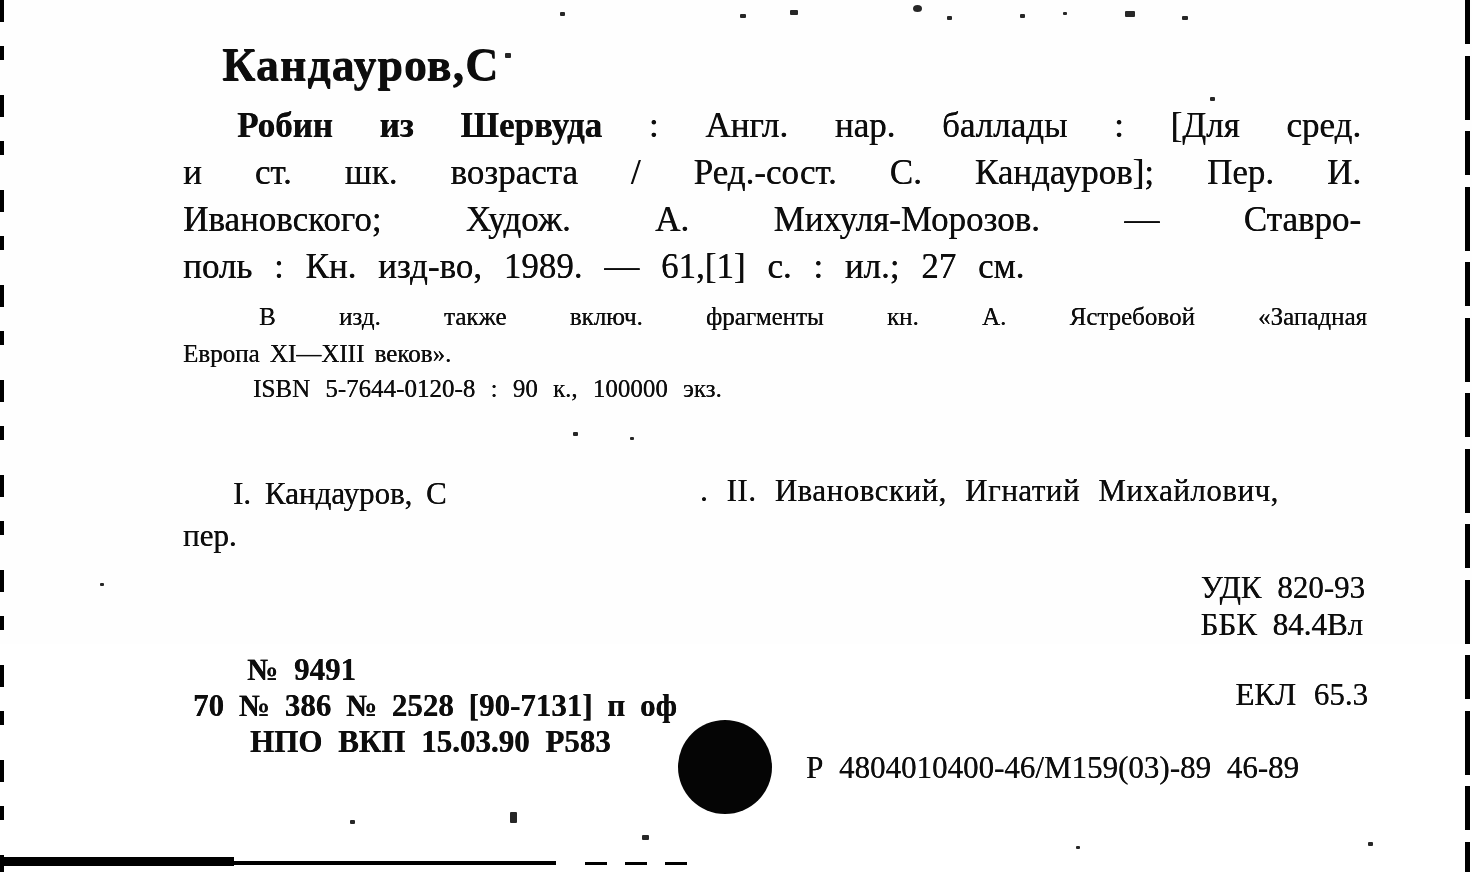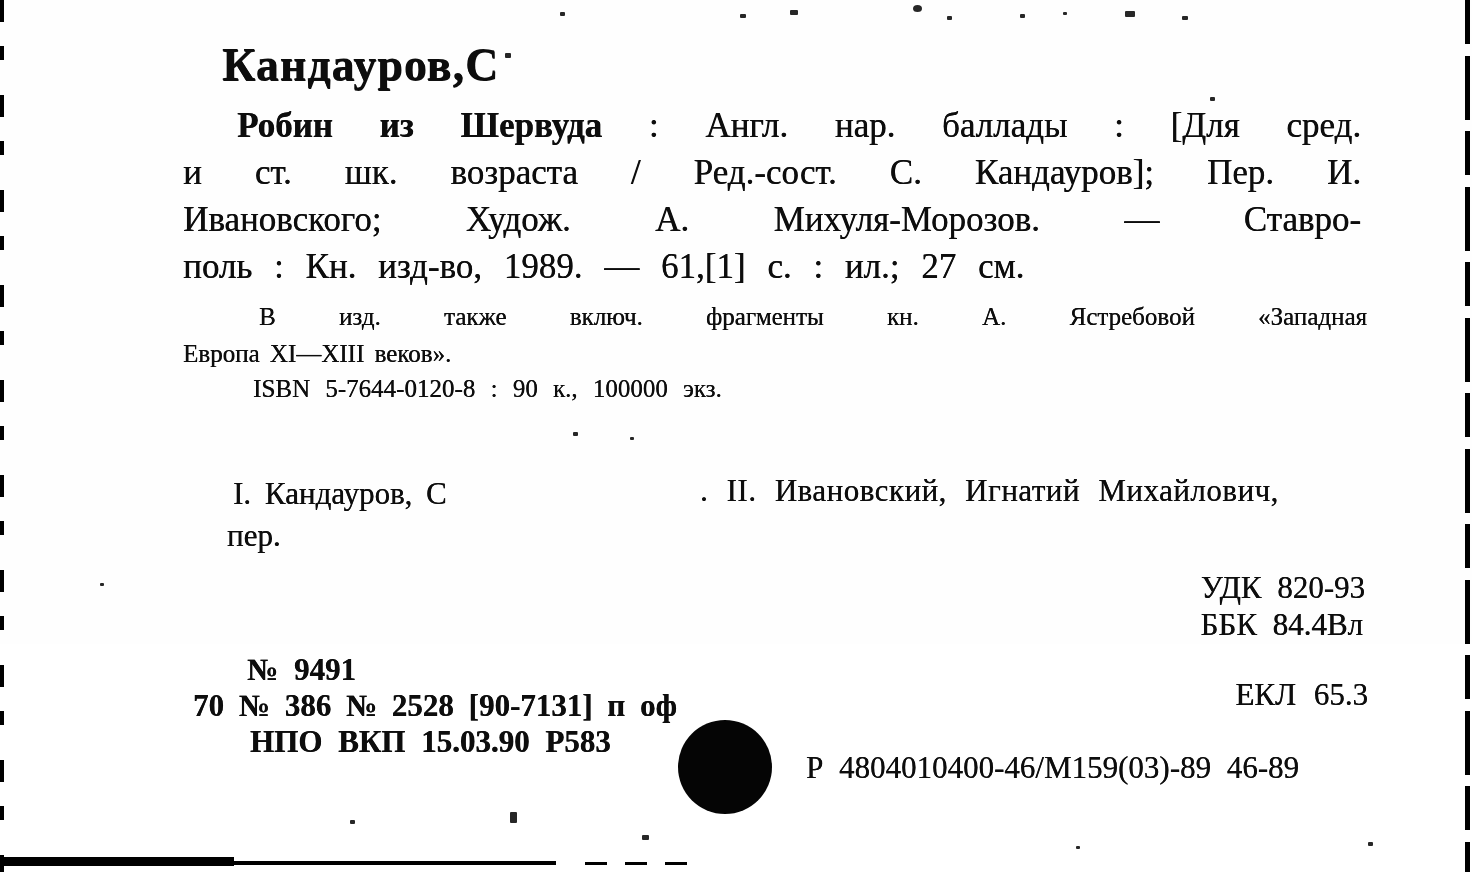--- a/index.html
+++ b/index.html
@@ -83,21 +83,21 @@
   <div class="t desc-line just" style="top:153px;">и ст. шк. возраста / Ред.-сост. С. Кандауров]; Пер. И.</div>
   <div class="t desc-line just" style="top:200px;">Ивановского; Худож. А. Михуля-Морозов. — Ставро-</div>
   <div class="t desc-line" style="top:247px; word-spacing:13px;">поль : Кн. изд-во, 1989. — 61,[1] с. : ил.; 27 см.</div>
 
   <div class="t note-line just" style="top:300px; padding-left:76px;">В изд. также включ. фрагменты кн. А. Ястребовой «Западная</div>
   <div class="t note-line" style="top:337px; word-spacing:4px;">Европа XI—XIII веков».</div>
   <div class="t note-line" style="top:372px; padding-left:70px; word-spacing:9px;">ISBN 5-7644-0120-8 : 90 к., 100000 экз.</div>
 
   <div class="t mid" style="left:233px; top:476px; word-spacing:6px;">I. Кандауров, С</div>
   <div class="t mid" style="left:700px; top:473px; word-spacing:10px; letter-spacing:0.5px;">. II. Ивановский, Игнатий Михайлович,</div>
-  <div class="t mid" style="left:183px; top:518px;margin-left:44px;">пер.</div>
+  <div class="t mid" style="left:183px; top:518px;">пер.</div>
 
   <div class="t mid" style="right:107px; top:570px; word-spacing:8px;">УДК 820-93</div>
   <div class="t mid" style="right:109px; top:607px; word-spacing:8px;">ББК 84.4Вл</div>
   <div class="t mid" style="right:104px; top:677px; word-spacing:10px;">ЕКЛ 65.3</div>
 
   <div class="t mid heavy" style="left:247px; top:652px; word-spacing:8px;">№ 9491</div>
   <div class="t mid heavy" style="left:193px; top:688px; word-spacing:7px;">70 № 386 № 2528 [90-7131] п оф</div>
   <div class="t mid heavy" style="left:250px; top:724px; word-spacing:8px;">НПО ВКП 15.03.90 Р583</div>
 
   <div class="stamp"></div>

